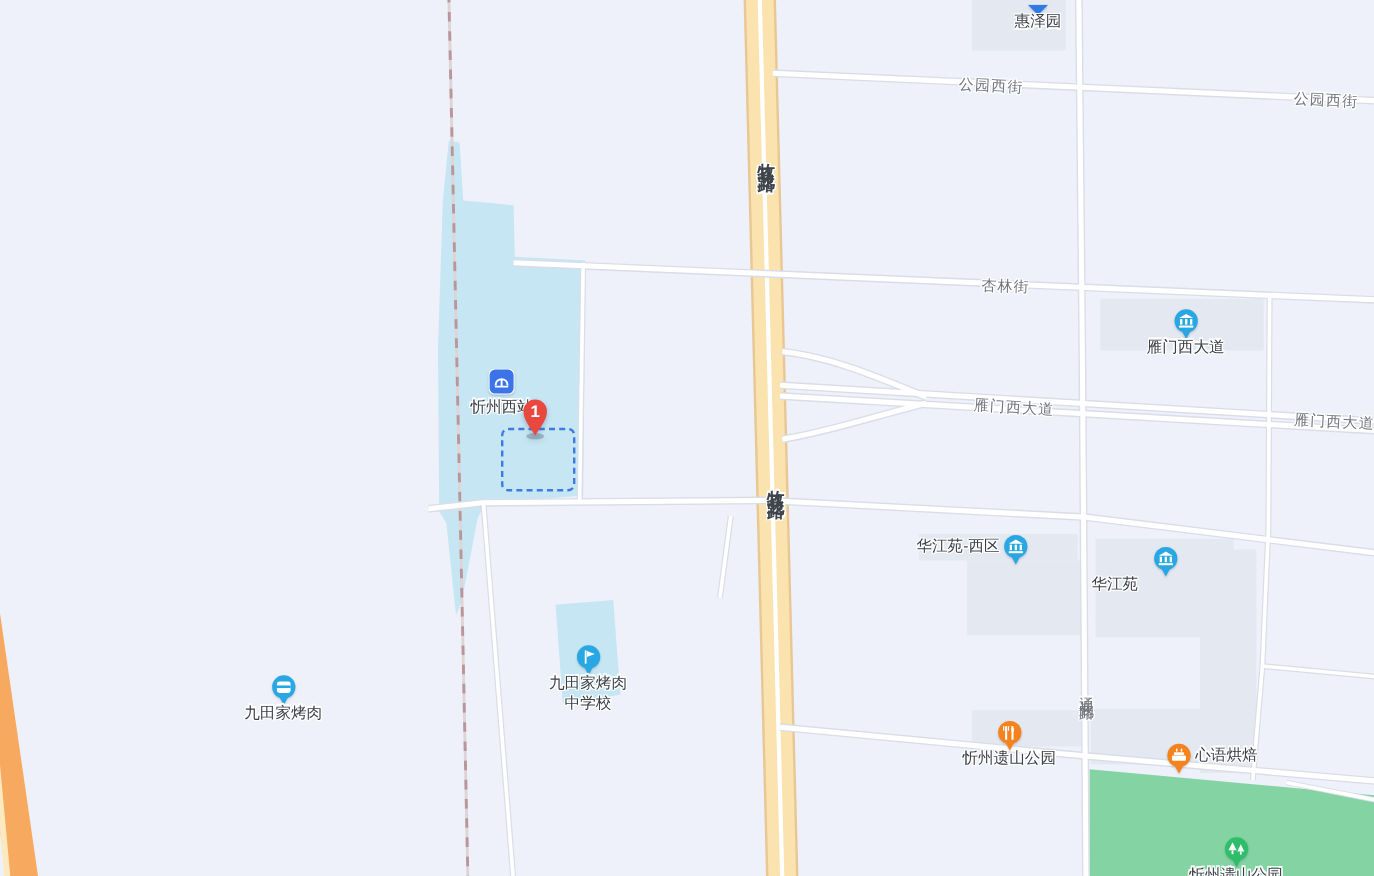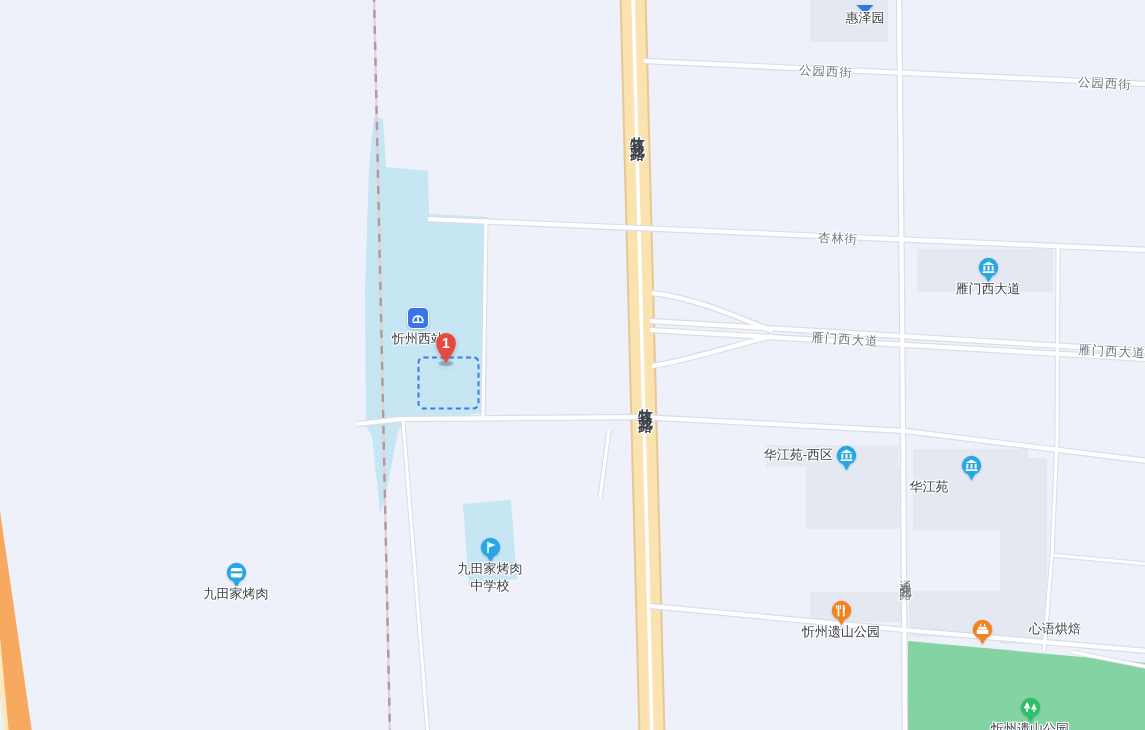--- a/index.html
+++ b/index.html
@@ -214,21 +214,21 @@
       </div>
       <div class="poi">
         <div class="poi-icon" style="left: 970.5px; top: 618.5px;"><svg width="23" height="27" viewBox="0 0 23 27">
     <path d="M7.5,18.2 L11.5,25.5 L15.5,18.2 Z" fill="#F5821C"></path>
     <circle cx="11.5" cy="10.5" r="9.7" fill="#F5821C"></circle>
             <rect x="5.7" y="10.6" width="11.6" height="4.4" rx="1" fill="#fff"></rect>
             <rect x="7.2" y="7.8" width="8.6" height="2.4" rx="1" fill="#fff"></rect>
             <rect x="9" y="4.9" width="1.2" height="2.4" fill="#fff"></rect>
             <rect x="13" y="4.9" width="1.2" height="2.4" fill="#fff"></rect>
           </svg></div>
-        <div class="poi-label" style="left: 996px; top: 620px; margin-left: 33px;">
+        <div class="poi-label" style="left: 996px; top: 620px;">
           <div>心语烘焙</div>
         </div>
       </div>
       <div class="poi">
         <div class="poi-icon" style="left: 1018.5px; top: 696.5px;"><svg width="23" height="27" viewBox="0 0 23 27">
     <path d="M7.5,18.2 L11.5,25.5 L15.5,18.2 Z" fill="#2EBE6A"></path>
     <circle cx="11.5" cy="10.5" r="9.7" fill="#2EBE6A"></circle>
             <path d="M8.1,4.8 L4.7,11.6 L11.5,11.6 Z" fill="#fff"></path>
             <rect x="7.3" y="11.6" width="1.6" height="3.2" fill="#fff"></rect>
             <path d="M15,6.6 L12.1,12.6 L17.9,12.6 Z" fill="#fff"></path>

